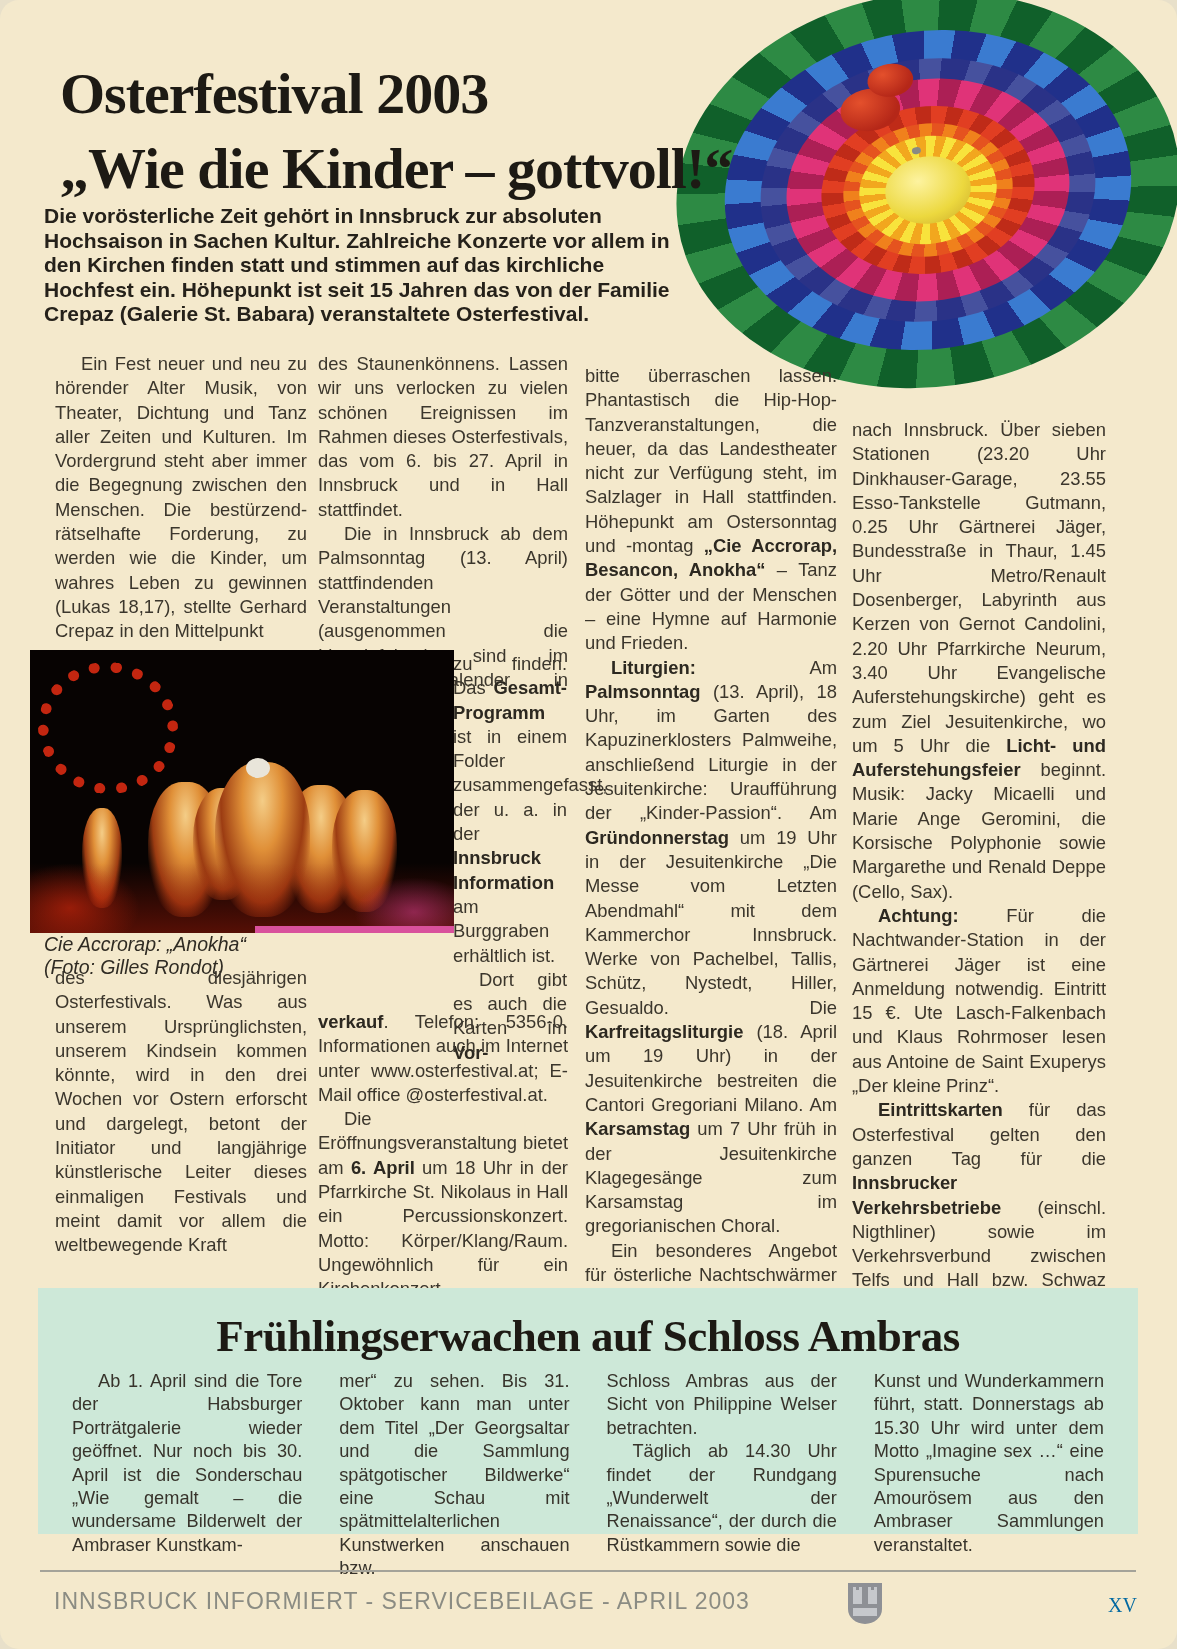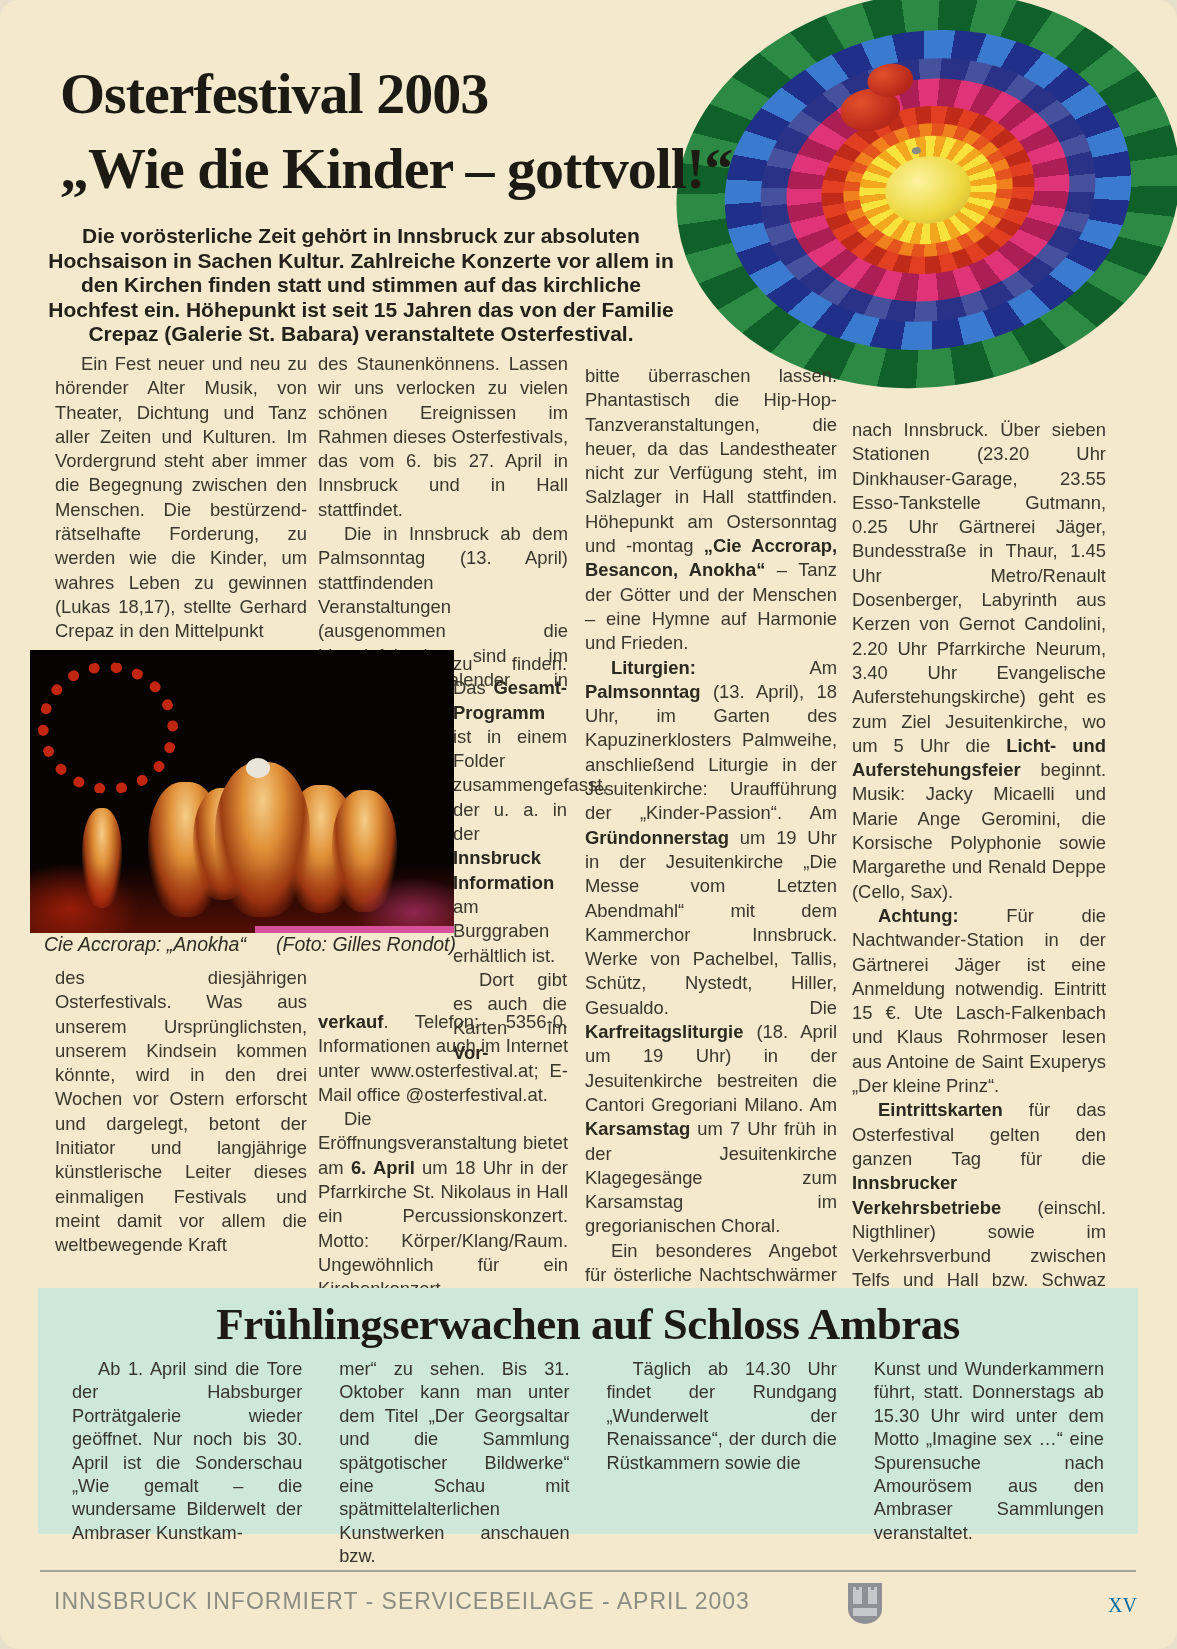--- a/index.html
+++ b/index.html
@@ -4,22 +4,22 @@
 <style>
   html,body{margin:0;padding:0;background:#e8e0ca;}
   .page{position:relative;width:1177px;height:1649px;margin:0 auto;background:#f4e9cc;
         overflow:hidden;font-family:"Liberation Sans",sans-serif;color:#3b362c;border-radius:19px;}
 
   
   .headline{position:absolute;left:60px;top:56px;z-index:4;font-family:"Liberation Serif",serif;
             font-weight:bold;color:#1d1a14;line-height:75px;letter-spacing:-1px;}
   .headline .l1{font-size:58px;}
   .headline .l2{font-size:58px;}
-  .intro{position:absolute;left:44px;top:204px;width:634px;z-index:4;text-align:center;
-         font-weight:bold;font-size:21px;line-height:24.6px;color:#25211a;margin-top:20px;}
+  .intro{position:absolute;left:44px;top:204px;width:634px;z-index:4;
+         font-weight:bold;font-size:21px;line-height:24.6px;color:#25211a;}
 
   
   .spintop{position:absolute;left:668px;top:-20px;width:520px;height:420px;z-index:1;}
   .st-rot{position:absolute;left:50%;top:50%;transform:translate(-50%,-50%) rotate(-8deg) scaleY(0.78);
           width:0;height:0;}
   .ring{position:absolute;left:0;top:0;transform:translate(-50%,-50%);border-radius:50%;}
   .r1{width:505px;height:505px;background:repeating-conic-gradient(from 0deg,#2d8a44 0 9deg,#10602a 9deg 18deg);}
   .r2{width:408px;height:408px;background:repeating-conic-gradient(from 5deg,#3a7bd0 0 9deg,#20308a 9deg 18deg);}
   .r3{width:336px;height:336px;background:repeating-conic-gradient(from 11deg,#2a3287 0 10deg,#46519e 10deg 18deg);}
   .r4{width:284px;height:284px;background:repeating-conic-gradient(from 2deg,#e03378 0 9deg,#ac1f55 9deg 18deg);}
@@ -62,25 +62,25 @@
   .cap{position:absolute;left:216px;top:108px;width:24px;height:20px;border-radius:50%;background:#e9e5da;}
   .floor{position:absolute;left:0;bottom:0;width:100%;height:70px;
          background:linear-gradient(to top,rgba(150,25,8,.55),rgba(0,0,0,0));}
   .glowL{position:absolute;left:-30px;bottom:-20px;width:140px;height:90px;border-radius:50%;
          background:radial-gradient(ellipse,rgba(215,40,12,.6),rgba(0,0,0,0) 70%);}
   .pinkbar{position:absolute;left:225px;bottom:0;width:199px;height:7px;background:#d9519c;}
   .glowR{position:absolute;right:-20px;bottom:-14px;width:120px;height:70px;border-radius:50%;
          background:radial-gradient(ellipse,rgba(210,60,140,.55),rgba(0,0,0,0) 70%);}
 
   .caption{position:absolute;left:44px;top:933px;width:412px;display:flex;z-index:3;
-           justify-content:space-between;font-style:italic;font-size:19.5px;color:#2f2b23;}
+           justify-content:space-between;font-style:italic;font-size:19.5px;color:#2f2b23;flex-direction:column;}
 
   
   .ambras{position:absolute;left:38px;top:1288px;width:1100px;height:246px;background:#cde8d8;z-index:2;}
-  .ambras h2{margin:10px 0 8px;text-align:center;font-family:"Liberation Serif",serif;
+  .ambras h2{margin:22px 0 8px;text-align:center;font-family:"Liberation Serif",serif;
              font-weight:bold;font-size:45px;color:#1d1a14;letter-spacing:-0.5px;}
   .ambras .cols{display:flex;gap:37px;padding:0 34px;}
   .ambras .acol{flex:1;text-align:justify;font-size:18.2px;line-height:23.4px;color:#37332b;}
   .ambras .acol p{margin:0;}
   .ambras .acol p.ind{text-indent:26px;}
 
   
   .rule{position:absolute;left:40px;top:1570px;width:1096px;height:2px;background:#a4a399;z-index:2;}
   .footline{position:absolute;left:54px;top:1588px;font-size:23px;letter-spacing:1px;color:#8b8c83;z-index:2;}
   .crest{position:absolute;left:846px;top:1582px;width:38px;height:44px;z-index:2;}
@@ -164,20 +164,21 @@
   <div class="ambras">
     <h2>Frühlingserwachen auf Schloss Ambras</h2>
     <div class="cols">
       <div class="acol">
           <p class="ind"><span>Ab 1. April sind die Tore der Habsburger Porträtgalerie wieder geöffnet. Nur noch bis 30. April ist die Sonderschau „Wie gemalt – die wundersame Bilderwelt der Ambraser Kunstkam-</span></p>
         </div>
       <div class="acol">
           <p><span>mer“ zu sehen. Bis 31. Oktober kann man unter dem Titel „Der Georgsaltar und die Sammlung spätgotischer Bildwerke“ eine Schau mit spätmittelalterlichen Kunstwerken anschauen bzw.</span></p>
         </div>
       <div class="acol">
+          <p><span>Schloss Ambras aus der Sicht von Philippine Welser betrachten.</span></p>
           <p class="ind"><span>Täglich ab 14.30 Uhr findet der Rundgang „Wunderwelt der Renaissance“, der durch die Rüstkammern sowie die</span></p>
         </div>
       <div class="acol">
           <p><span>Kunst und Wunderkammern führt, statt. Donnerstags ab 15.30 Uhr wird unter dem Motto „Imagine sex …“ eine Spurensuche nach Amourösem aus den Ambraser Sammlungen veranstaltet.</span></p>
         </div>
     </div>
   </div>
 
   <div class="rule"></div>
   <div class="footline">INNSBRUCK INFORMIERT - SERVICEBEILAGE - APRIL 2003</div>

